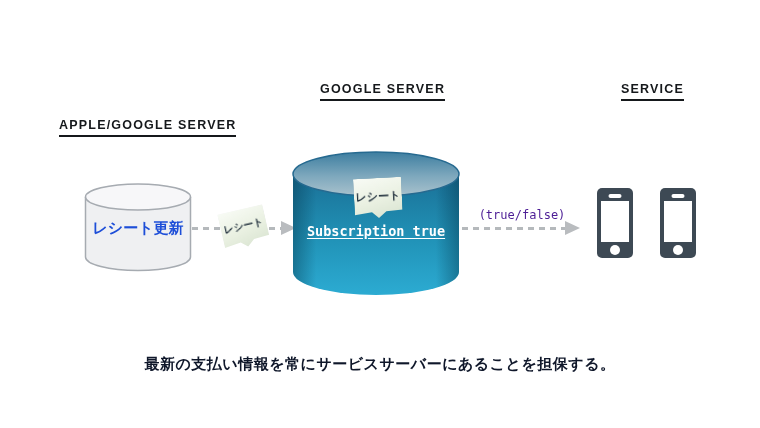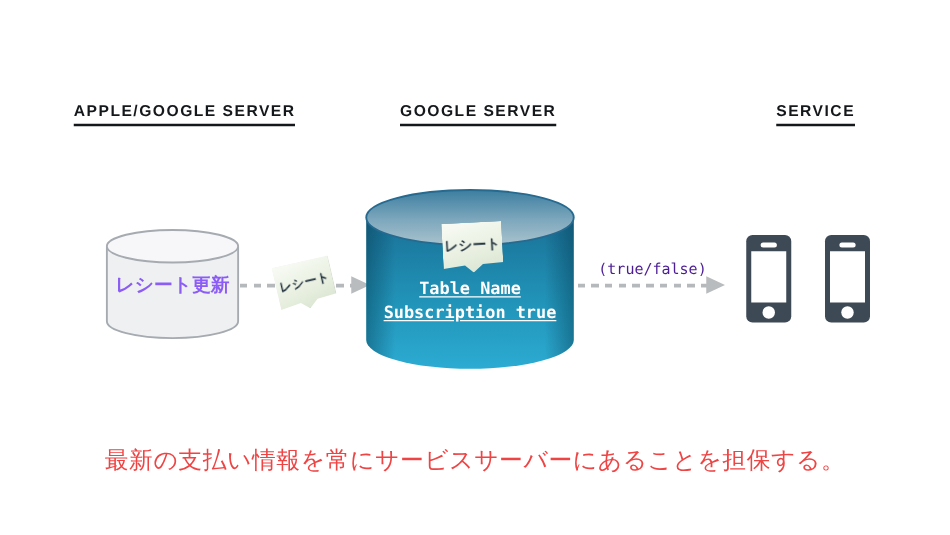--- a/index.html
+++ b/index.html
@@ -8,29 +8,29 @@
     overflow:hidden; font-family:"Liberation Sans","DejaVu Sans",sans-serif;
     color:#15181b;
   }
 
   
   .col-header {
     position:absolute; top:82px; font-weight:bold; font-size:12.5px;
     letter-spacing:1.2px; color:#15181b; border-bottom:2px solid #15181b;
     padding-bottom:3px; white-space:nowrap;
   }
-  .hdr-left   { left:59px; }
+  .hdr-left   { left:59px;margin-top:36px; }
   .hdr-center { left:320px; }
   .hdr-right  { left:621px; }
 
   
   .gray-cyl { position:absolute; left:84px; top:183px; width:108px; height:89px; }
   .gray-cyl .label {
     position:absolute; left:0; right:0; top:36px; text-align:center;
-    font-weight:bold; font-size:15px; color:#8b5cf6;
+    font-weight:bold; font-size:15px; color:#1d4ed8;
   }
 
   
   .blue-cyl { position:absolute; left:292px; top:151px; width:168px; height:146px; }
   .blue-cyl .table-text {
     position:absolute; left:0; right:0; top:71px; text-align:center;
     color:#ffffff; font-family:"DejaVu Sans Mono","Liberation Mono",monospace;
     font-weight:bold; font-size:13.5px; line-height:19px;
   }
   .blue-cyl .table-text div { text-decoration:underline; text-underline-offset:2px; }
@@ -88,21 +88,21 @@
     width:10px; height:10px; background:#ffffff; border-radius:50%;
   }
   .mobile-caption {
     position:absolute; left:582px; top:269px; width:130px; text-align:center;
     font-size:14px; color:#2e3338;
   }
 
   
   .footer-headline {
     position:absolute; left:0; right:0; top:355px; text-align:center;
-    font-weight:400; font-size:19px; letter-spacing:0.5px; color:#ef4444;
+    font-weight:700; font-size:15px; letter-spacing:0.5px; color:#0f172a;
     white-space:nowrap;
   }
 </style>
 </head>
 <body>
 
 <div class="canvas">
 
   <div class="col-header hdr-left">APPLE/GOOGLE SERVER</div>
   <div class="col-header hdr-center">GOOGLE SERVER</div>
@@ -141,21 +141,20 @@
           <stop offset="0%" stop-color="#3d7ea0"></stop>
           <stop offset="55%" stop-color="#7ea8bd"></stop>
           <stop offset="100%" stop-color="#a9c2cd"></stop>
         </linearGradient>
       </defs>
       <path d="M1,23 L1,121 A83,23 0 0 0 167,121 L167,23" fill="url(#bodyGrad)"></path>
       <path d="M1,23 L1,121 A83,23 0 0 0 167,121 L167,23" fill="url(#sideShade)"></path>
       <ellipse cx="84" cy="23" rx="83" ry="22" fill="url(#topGrad)" stroke="#266a90" stroke-width="1.5"></ellipse>
     </svg>
     <div class="table-text">
-      <div>Table Name</div>
       <div>Subscription true</div>
     </div>
   </div>
 
   <div class="note note-2">
     <span>レシート</span>
   </div>
 
   <div class="premium-sub">(true/false)</div>
   <div class="dash-line line-2"></div>

